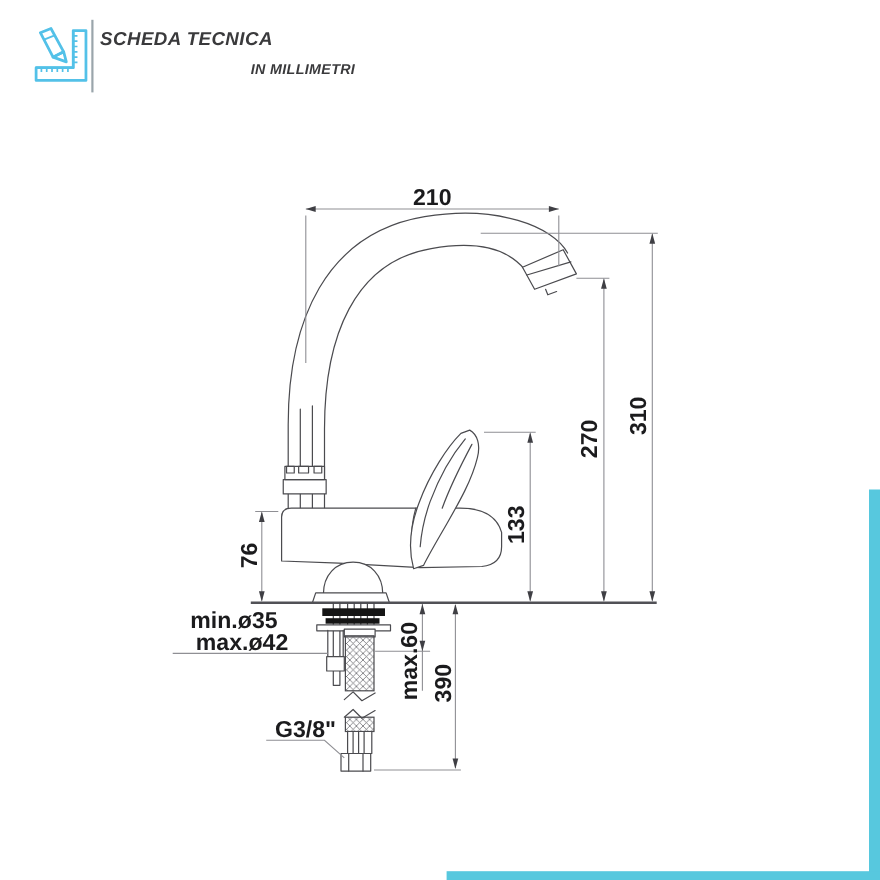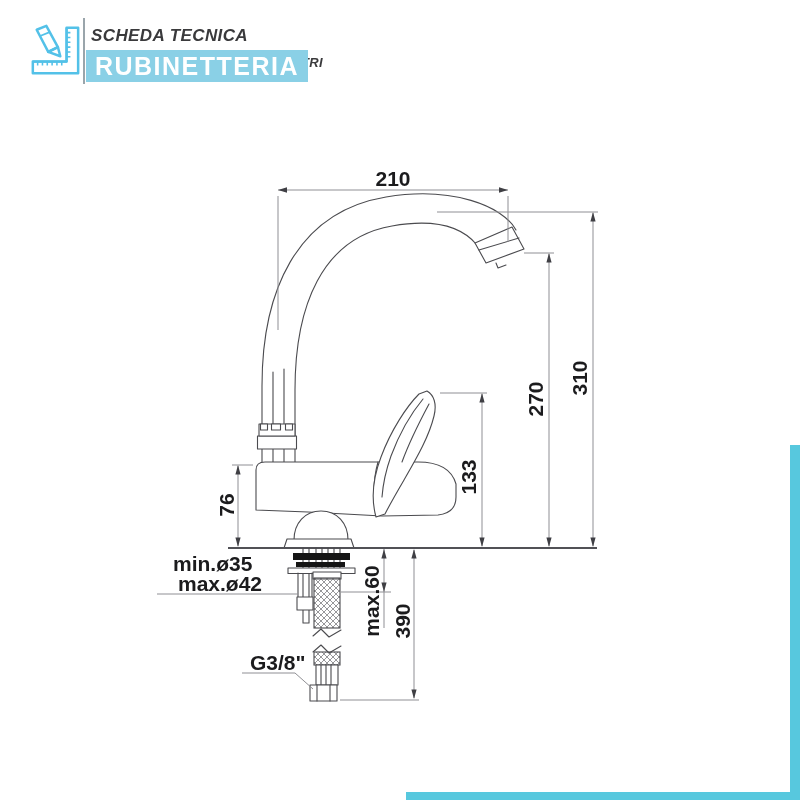--- a/index.html
+++ b/index.html
@@ -45,21 +45,20 @@
                  M10,40 v4 M15,40 v4 M20,40 v4 M25,40 v4 M30,40 v4 M35,40 v4"></path>
 
         <path d="M9,7 L19,3 L31,25 L21,30 Z"></path>
         <path d="M12.5,13.5 L22.5,9.5" stroke-width="1.8"></path>
         <path d="M21,30 L31,25 L33.5,34.5 Z"></path>
       </g>
     </svg>
     <div id="header-divider"></div>
     <div id="header-title">SCHEDA TECNICA</div>
     <div id="header-subtitle">IN MILLIMETRI</div>
-    <div id="header-banner">RUBINETTERIA</div>
   </div>
 
   <svg id="drawing" width="800" height="800" viewBox="0 0 800 800">
     <defs>
       <pattern id="braid" width="6" height="6" patternUnits="userSpaceOnUse">
         <path d="M0,0 L6,6 M6,0 L0,6" stroke="#6a6a6e" stroke-width="0.7" fill="none"></path>
       </pattern>
     </defs>
 
     <g>

